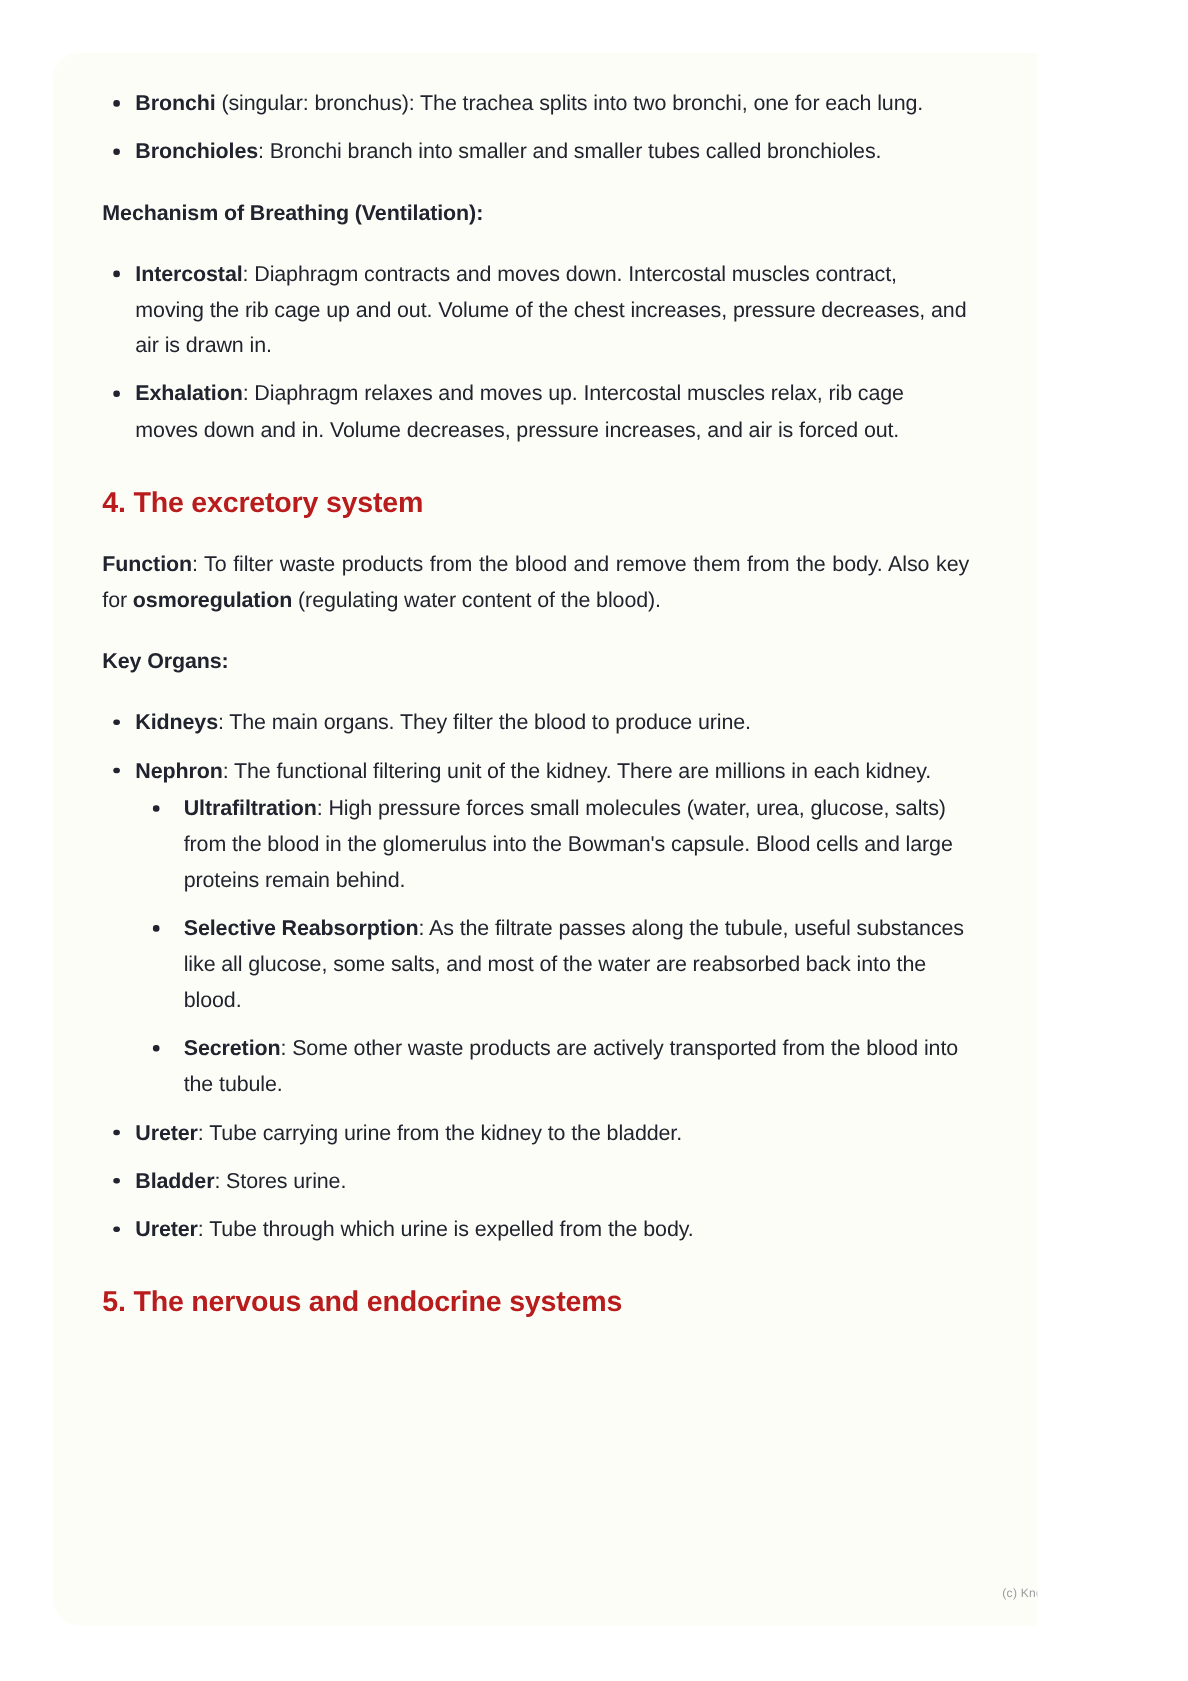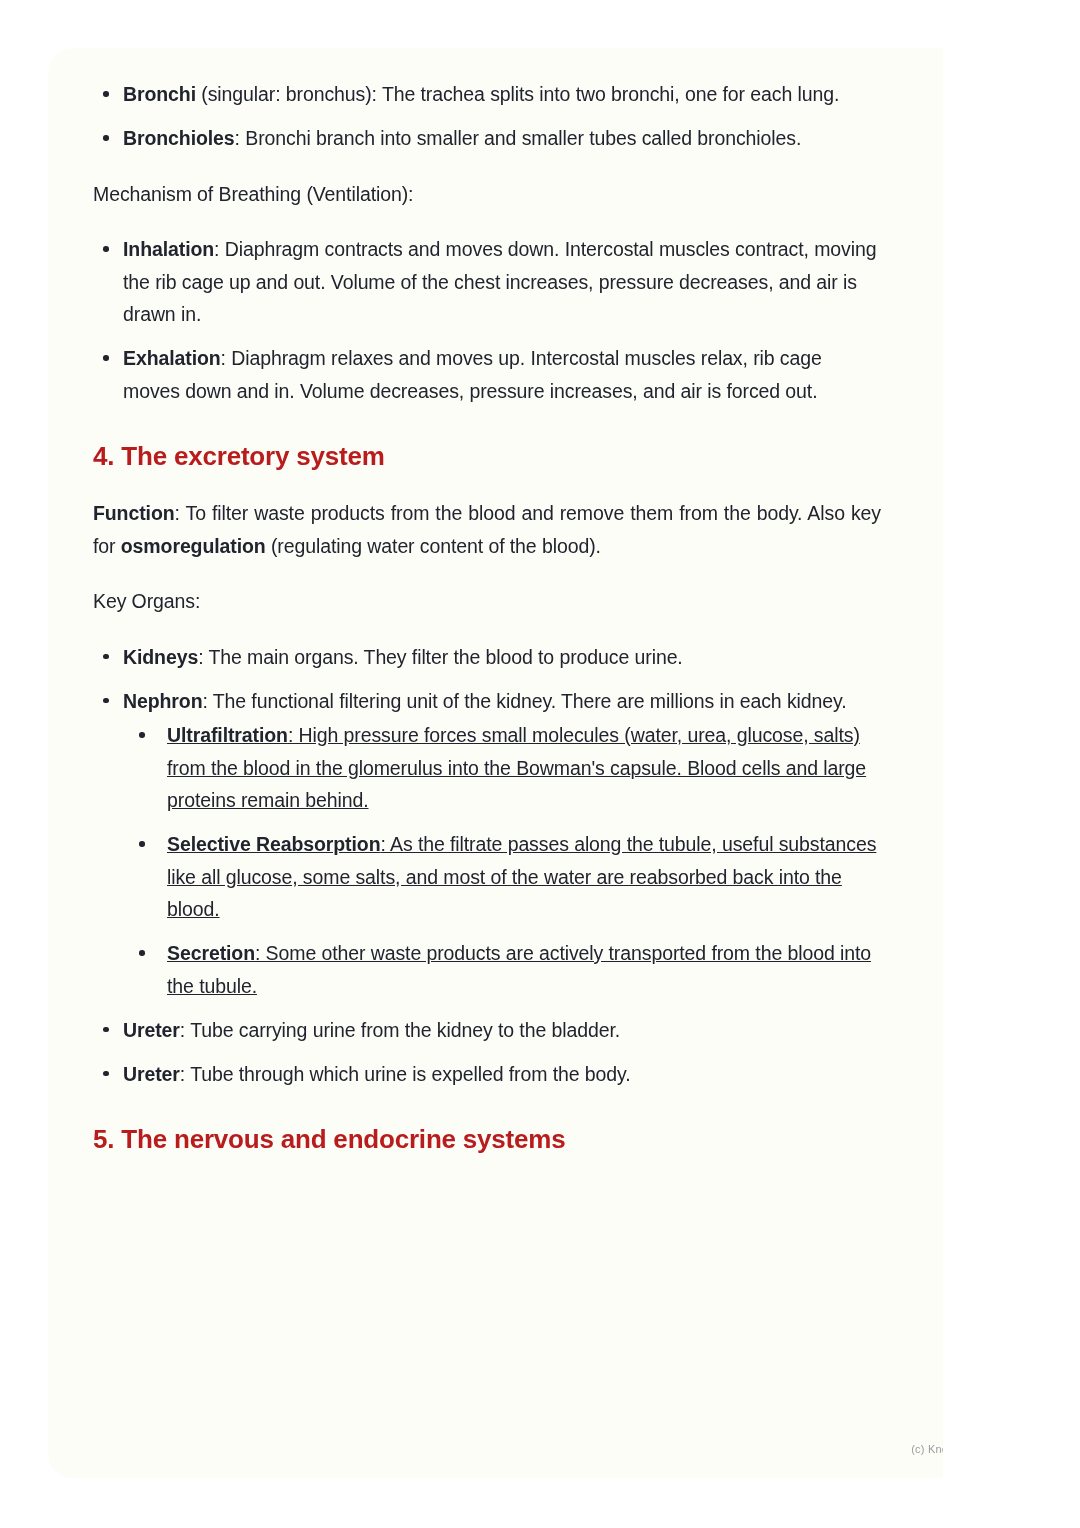--- a/index.html
+++ b/index.html
@@ -62,26 +62,25 @@
     position: absolute;
     left: 10px;
     top: 13px;
     width: 5.5px;
     height: 5.5px;
     border-radius: 50%;
     background: currentColor;
   }
   ul.nested {
     margin: 2px 0 4px 7px;
-    text-decoration: underline;
   }
   ul.nested li { padding-left: 37px; }
   ul.nested li::before { left: 9px; }
   .subhead {
-    font-weight: normal;
+    font-weight: bold;
     margin: 23px 0;
   }
   h2.section-heading {
     color: #b91c1c;
     font-size: 26px;
     line-height: 36px;
     font-weight: bold;
     margin: 31px 0 20px 0;
     letter-spacing: -0.2px;
   }
@@ -116,21 +115,21 @@
         </li>
         <li>
           <strong>Bronchioles</strong><span>: Bronchi branch into smaller and smaller tubes called bronchioles.</span>
         </li>
       </ul>
 
       <p class="subhead">Mechanism of Breathing (Ventilation):</p>
 
       <ul>
         <li>
-          <strong>Inhalation</strong><span>: Diaphragm contracts and moves down. Intercostal muscles contract, moving the rib cage up and out. Volume of the chest increases, pressure decreases, and air is drawn in.</span>
+          <strong>Intercostal</strong><span>: Diaphragm contracts and moves down. Intercostal muscles contract, moving the rib cage up and out. Volume of the chest increases, pressure decreases, and air is drawn in.</span>
         </li>
         <li>
           <strong>Exhalation</strong><span>: Diaphragm relaxes and moves up. Intercostal muscles relax, rib cage moves down and in. Volume decreases, pressure increases, and air is forced out.</span>
         </li>
       </ul>
 
       <h2 class="section-heading">4. The excretory system</h2>
 
       <p class="body-para">
         <strong>Function</strong><span>: To filter waste products from the blood and remove them from the body. Also key for </span><strong>osmoregulation</strong><span> (regulating water content of the blood).</span>
@@ -153,20 +152,23 @@
             </li>
             <li>
               <strong>Secretion</strong><span>: Some other waste products are actively transported from the blood into the tubule.</span>
             </li>
           </ul>
         </li>
         <li>
           <strong>Ureter</strong><span>: Tube carrying urine from the kidney to the bladder.</span>
         </li>
         <li>
+          <strong>Bladder</strong><span>: Stores urine.</span>
+        </li>
+        <li>
           <strong>Ureter</strong><span>: Tube through which urine is expelled from the body.</span>
         </li>
       </ul>
 
       <h2 class="section-heading">5. The nervous and endocrine systems</h2>
 
     </div>
 
     <div class="watermark">(c) Knowunity 2025</div>
   </div>

